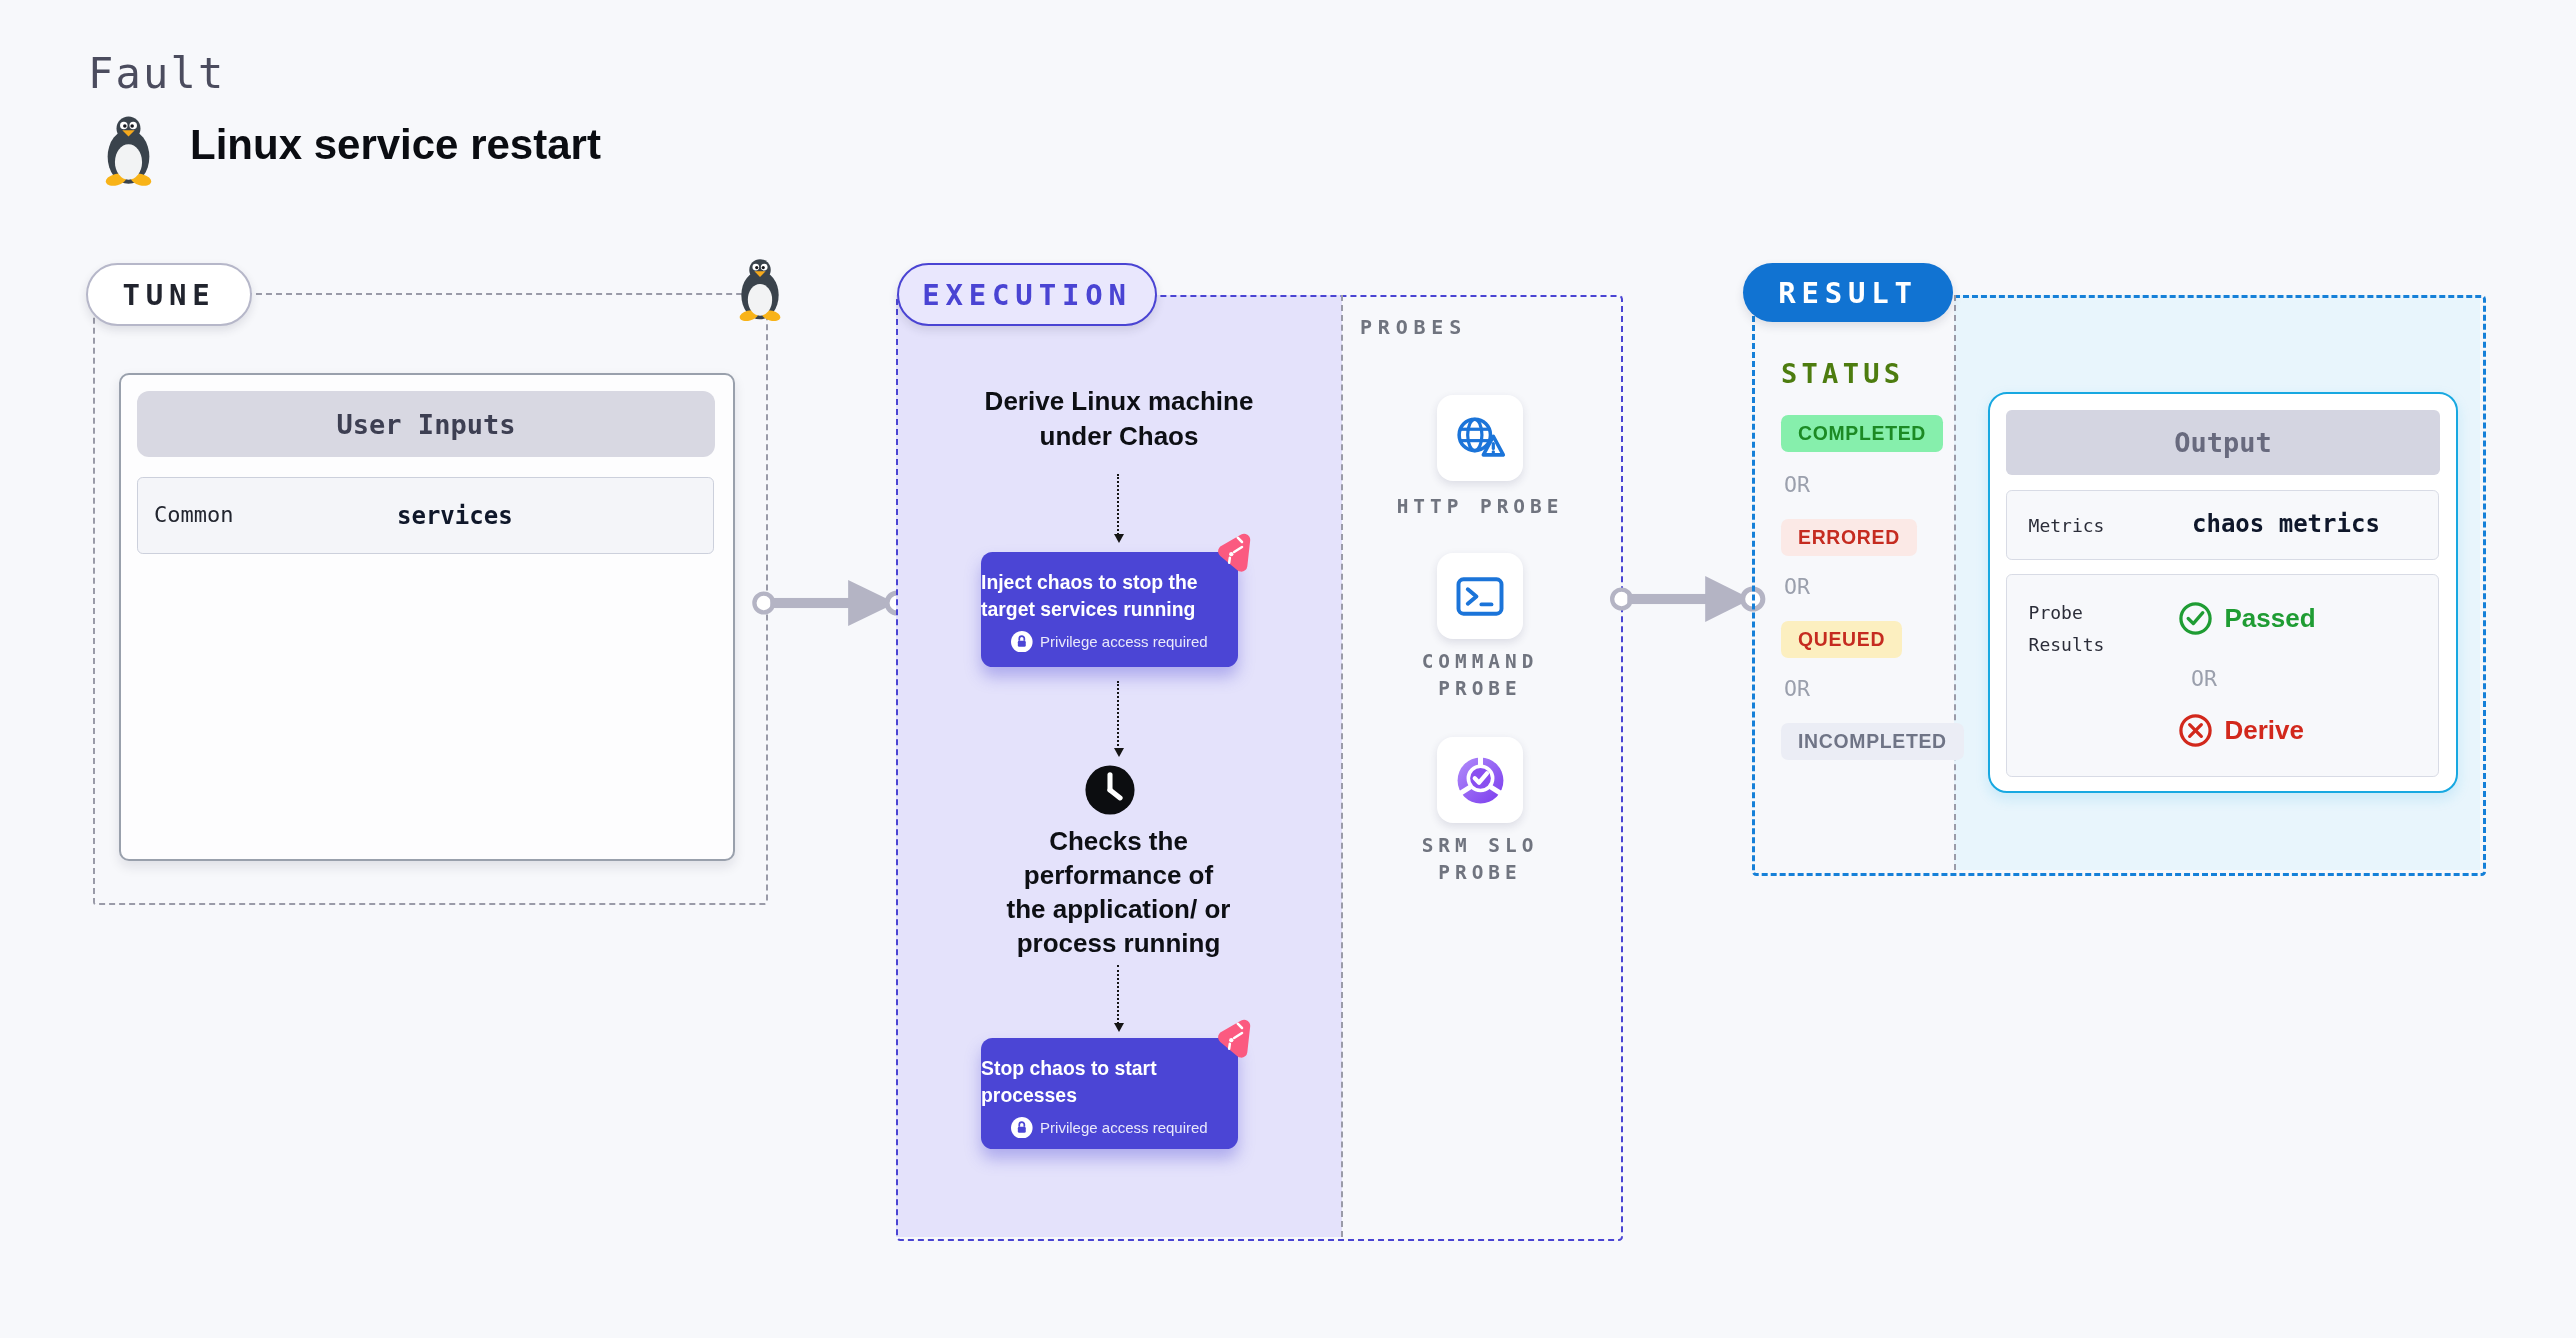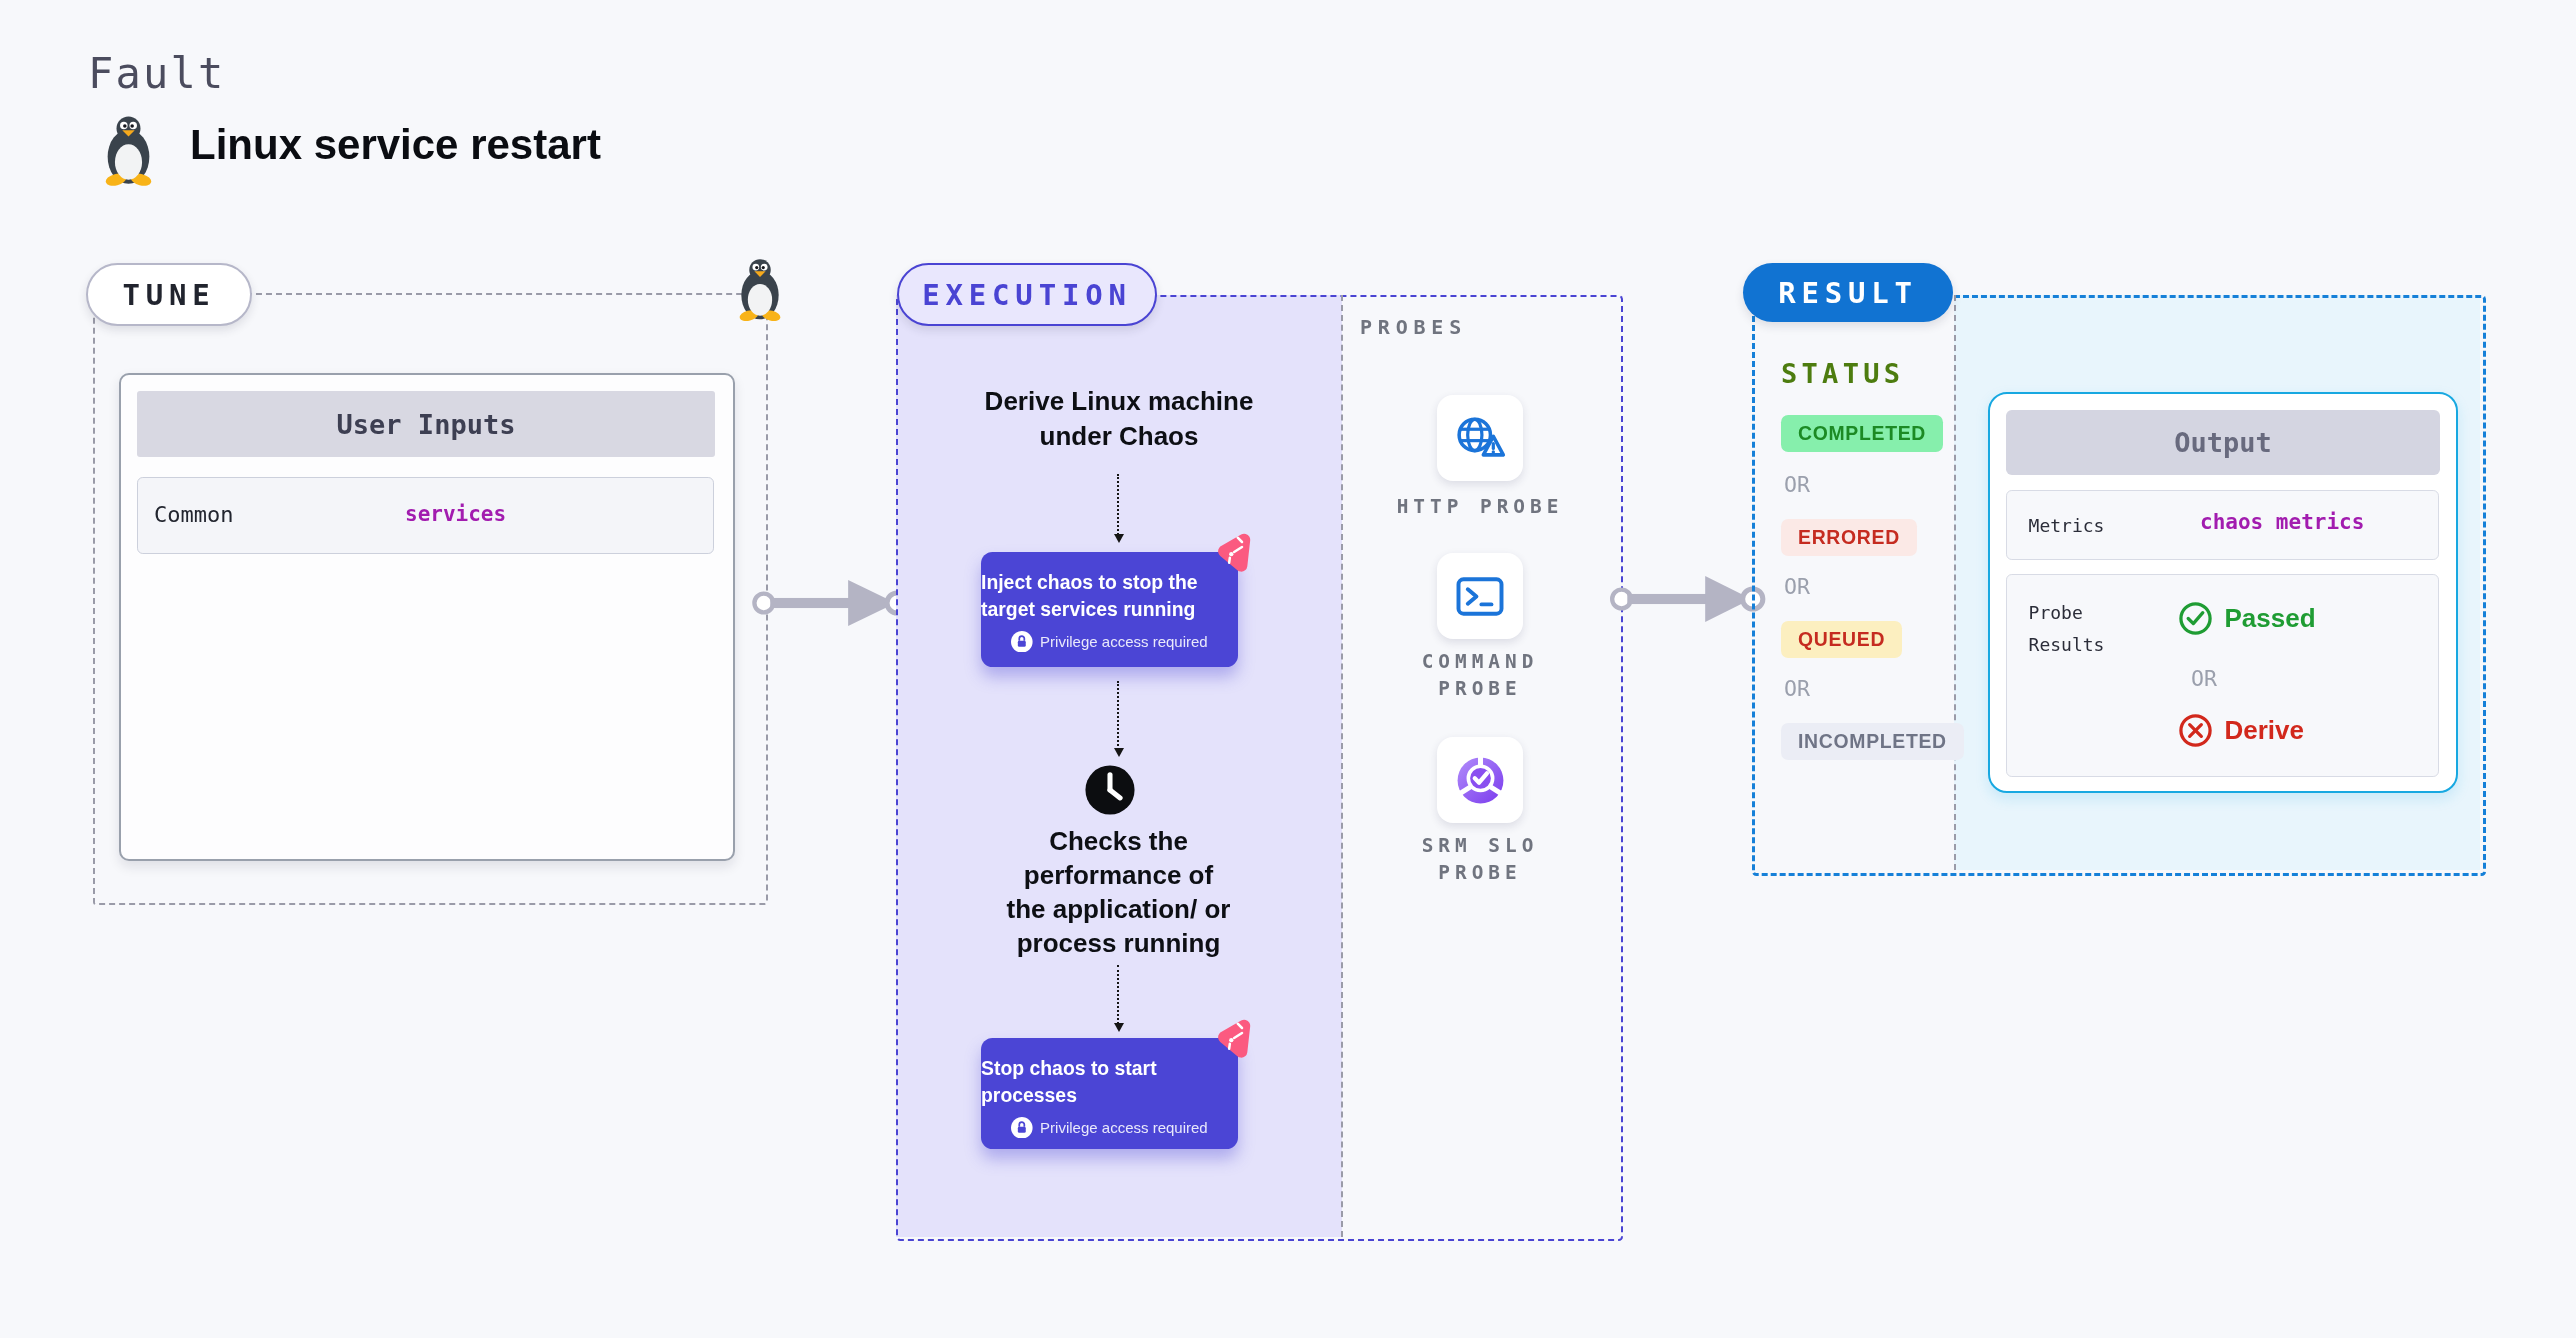--- a/index.html
+++ b/index.html
@@ -30,27 +30,27 @@
   .result-fill{left:1954px;top:295px;width:526px;height:575px;background:#e8f5fc;}
   .result-outer{left:1752px;top:295px;width:728px;height:575px;border:3.6px dashed #1680d8;border-radius:4.3px;}
   .result-divider{left:1954px;top:295px;height:575px;width:0;border-left:2.2px dashed #9a9ba8;}
 
   .probes-label{left:1360px;top:315px;font-size:20px;font-weight:bold;letter-spacing:5.8px;color:#70747f;}
   .status-title{left:1781px;top:358px;font-size:27px;font-weight:bold;letter-spacing:4.3px;color:#4d7c0f;}
 
   
   .ui-card{left:119px;top:373px;width:612px;height:484px;background:#fdfdfe;border:2.2px solid #99a0ac;
            border-radius:10px;box-shadow:0 5.8px 11.5px rgba(20,20,50,.10);}
-  .ui-header{left:16px;top:16px;width:578px;height:66px;background:#d8d8e2;border-radius:3px;
+  .ui-header{left:16px;top:16px;width:578px;height:66px;background:#d8d8e2;border-radius:12px;
              display:flex;align-items:center;justify-content:center;font-size:27px;font-weight:bold;color:#3d3f52;}
   .ui-row{left:16px;width:575px;background:#f4f5f9;border:1.4px solid #ccd0dc;border-radius:5.8px;}
   .ui-row1{top:102px;height:75px;}
   .ui-row2{top:200px;height:263px;}
   .ui-row-label{position:absolute;left:16px;font-size:22px;color:#22252f;font-family:"DejaVu Sans Mono",monospace;}
-  .code-val{font-family:"DejaVu Sans Mono",monospace;font-weight:bold;font-size:21px;color:#a21caf;margin-left:8px;}
+  .code-val{font-family:"DejaVu Sans Mono",monospace;font-weight:bold;font-size:24px;color:#0f172a;}
   .param-list{position:absolute;left:259px;top:16.5px;line-height:48px;}
 
   
   .step-text{font-size:26px;font-weight:bold;line-height:35px;text-align:center;color:#0d0f14;}
   .dot-arrow{position:absolute;width:0;border-left:2.9px dotted #151515;}
   .dot-arrow::after{content:"";position:absolute;left:-5px;bottom:-8.6px;width:0;height:0;
                     border:5.8px solid transparent;border-top:9.3px solid #151515;}
   .action-box{position:absolute;left:981px;width:257px;background:#4b45d5;border-radius:11.5px;
               box-shadow:0 10px 16px rgba(75,69,213,.35);}
   .action-title{margin-top:17px;font-size:19.4px;font-weight:bold;line-height:26.6px;color:#ffffff;}

